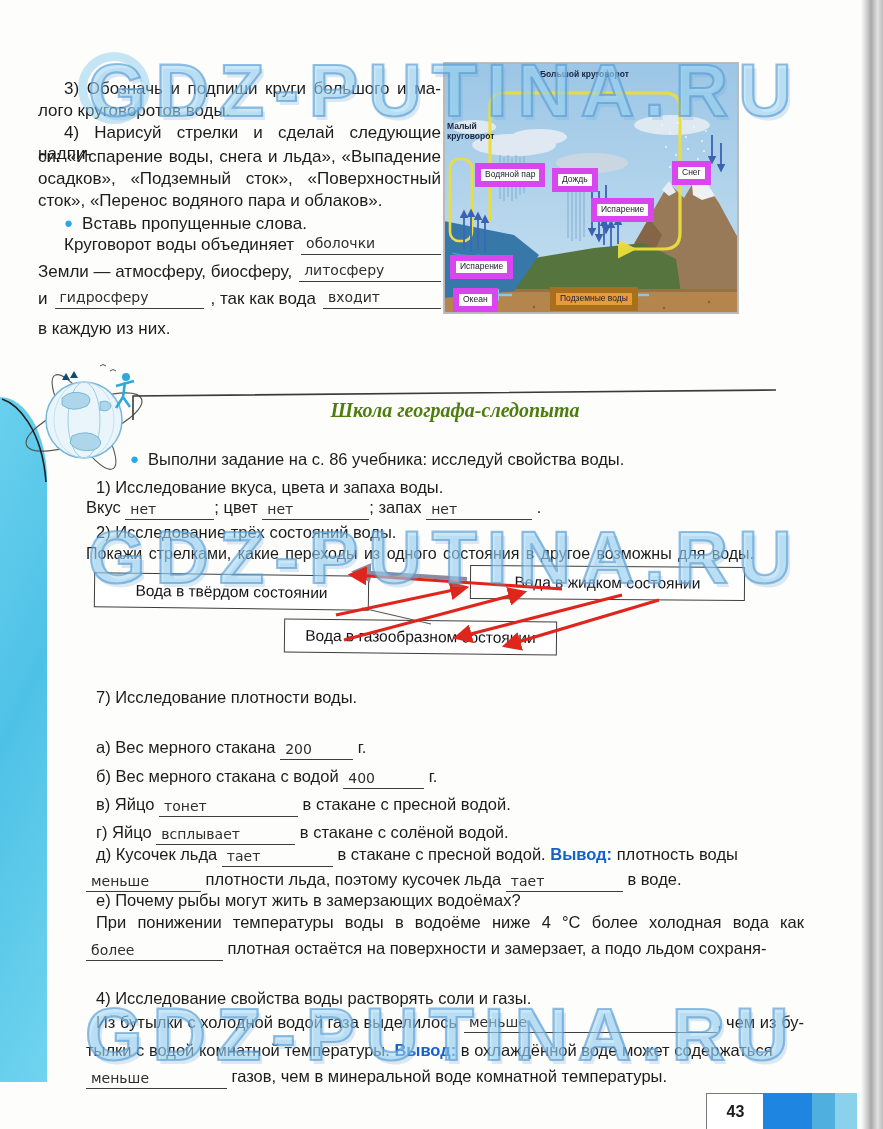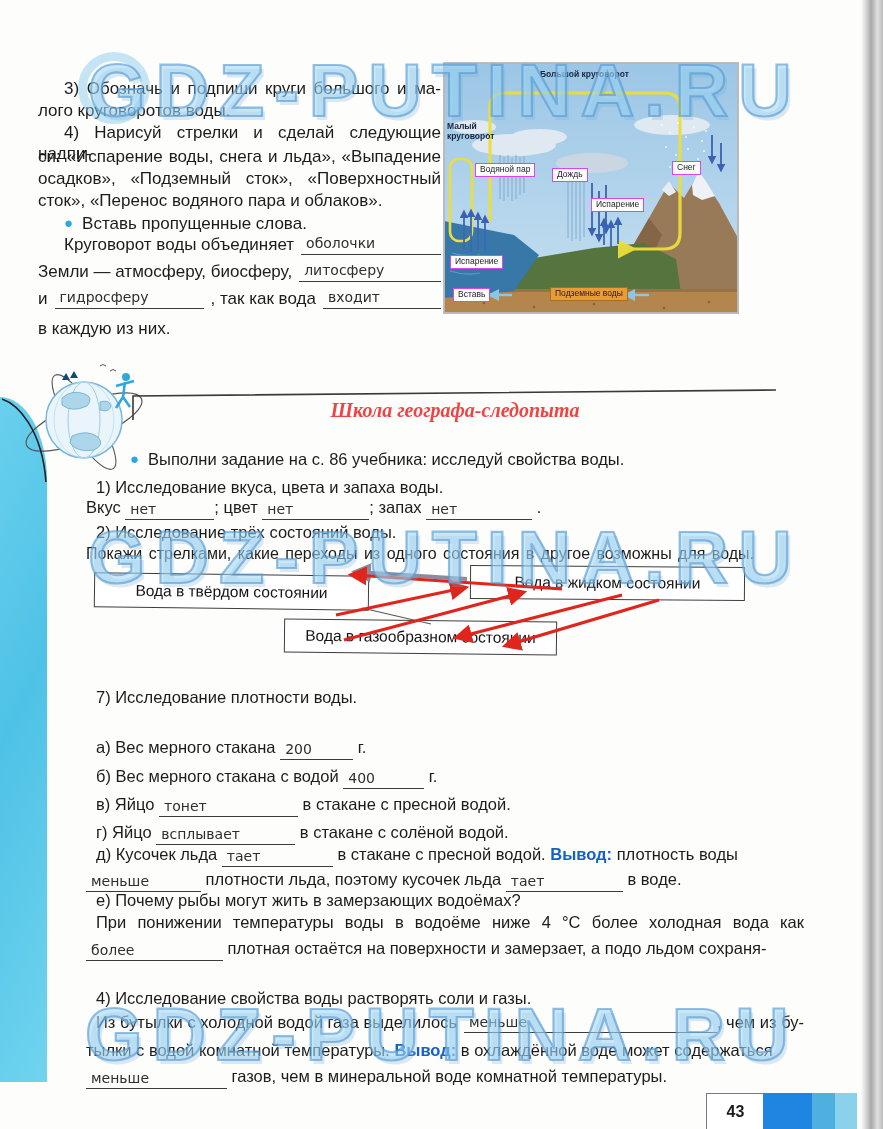--- a/index.html
+++ b/index.html
@@ -16,24 +16,24 @@
          line-height:1.05;vertical-align:-2px;}
   .grow{flex:1 1 auto;}
   .ans{font-family:"DejaVu Sans",sans-serif;font-size:14px;color:#2e2e2e;
        position:relative;top:-1px;display:inline-block;}
   .vyvod{color:#1460c8;font-weight:bold;}
   .bullet{color:#2aa9e1;font-size:15px;margin-right:9px;position:relative;top:-1px;}
   .indent{text-indent:26px;}
   
   .sec-title{position:absolute;left:135px;top:399px;width:640px;text-align:center;
              font-family:"Liberation Serif",serif;font-style:italic;font-weight:bold;
-             font-size:20px;color:#ef4444;}
+             font-size:20px;color:#4d7c0f;}
   
   .figure{position:absolute;left:443px;top:62px;width:294px;height:250px;border:1px solid #bdbdbd;}
-  .fig-box{position:absolute;background:#fcfcf8;border:1px solid #d946ef;font-size:8.5px;
+  .fig-box{position:absolute;background:#fcfcf8;border:6px solid #d946ef;font-size:8.5px;
            line-height:1.15;padding:1px 4px;color:#1c1c30;white-space:nowrap;z-index:3;}
   .fig-box.orange{background:#e89c38;border-color:#a8701e;}
   .fig-label{position:absolute;font-size:8.5px;font-weight:bold;color:#16243e;
              white-space:nowrap;z-index:3;line-height:10px;}
   
   .states{position:absolute;left:85px;top:553px;width:690px;height:115px;}
   .sbox{position:absolute;background:#fff;border:1.4px solid #3e3e3e;font-size:15.5px;
         display:flex;align-items:center;justify-content:center;color:#141414;white-space:nowrap;}
   
   .band{position:absolute;left:0;top:397px;width:47px;height:685px;
@@ -192,21 +192,21 @@
       <rect x="0.5" y="0.5" width="293" height="249" fill="none" stroke="#b8b8b8"></rect>
     </svg>
     <div class="fig-label" style="left:96px;top:6px">Большой круговорот</div>
     <div class="fig-label" style="left:3px;top:58px">Малый</div>
     <div class="fig-label" style="left:3px;top:68px">круговорот</div>
     <div class="fig-box" style="left:31px;top:100px">Водяной пар</div>
     <div class="fig-box" style="left:108px;top:105px">Дождь</div>
     <div class="fig-box" style="left:228px;top:98px">Снег</div>
     <div class="fig-box" style="left:147px;top:135px">Испарение</div>
     <div class="fig-box" style="left:6px;top:192px">Испарение</div>
-    <div class="fig-box" style="left:9px;top:225px">Вставь</div>
+    <div class="fig-box" style="left:9px;top:225px">Океан</div>
     <div class="fig-box orange" style="left:106px;top:224px">Подземные воды</div>
   </div>
 
   <div class="sec-title">Школа географа-следопыта</div>
 
   <div class="ln" style="left:130px;top:448px">
     <span class="bullet">●</span><span>Выполни задание на с. 86 учебника: исследуй свойства воды.</span>
   </div>
   <div class="ln" style="left:96px;top:476px">1) Исследование вкуса, цвета и запаха воды.</div>
   <div class="ln" style="left:86px;top:496px">

